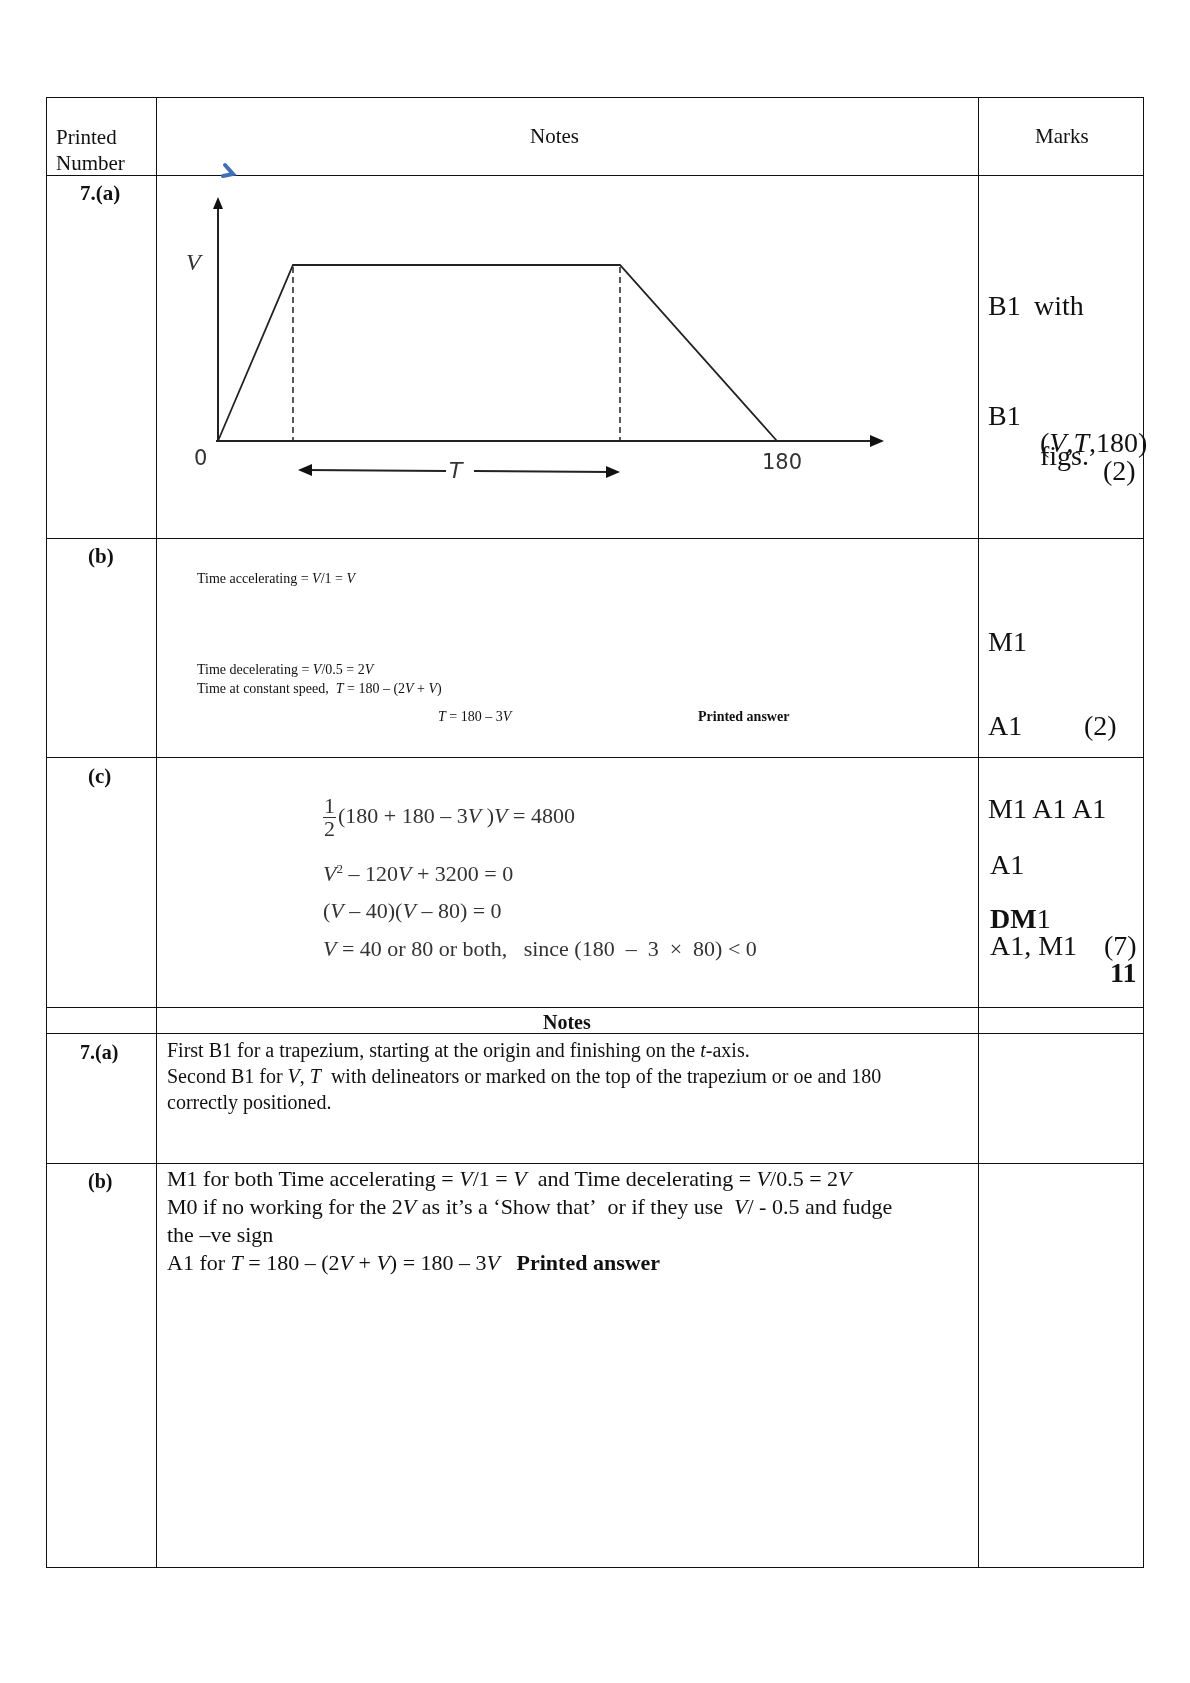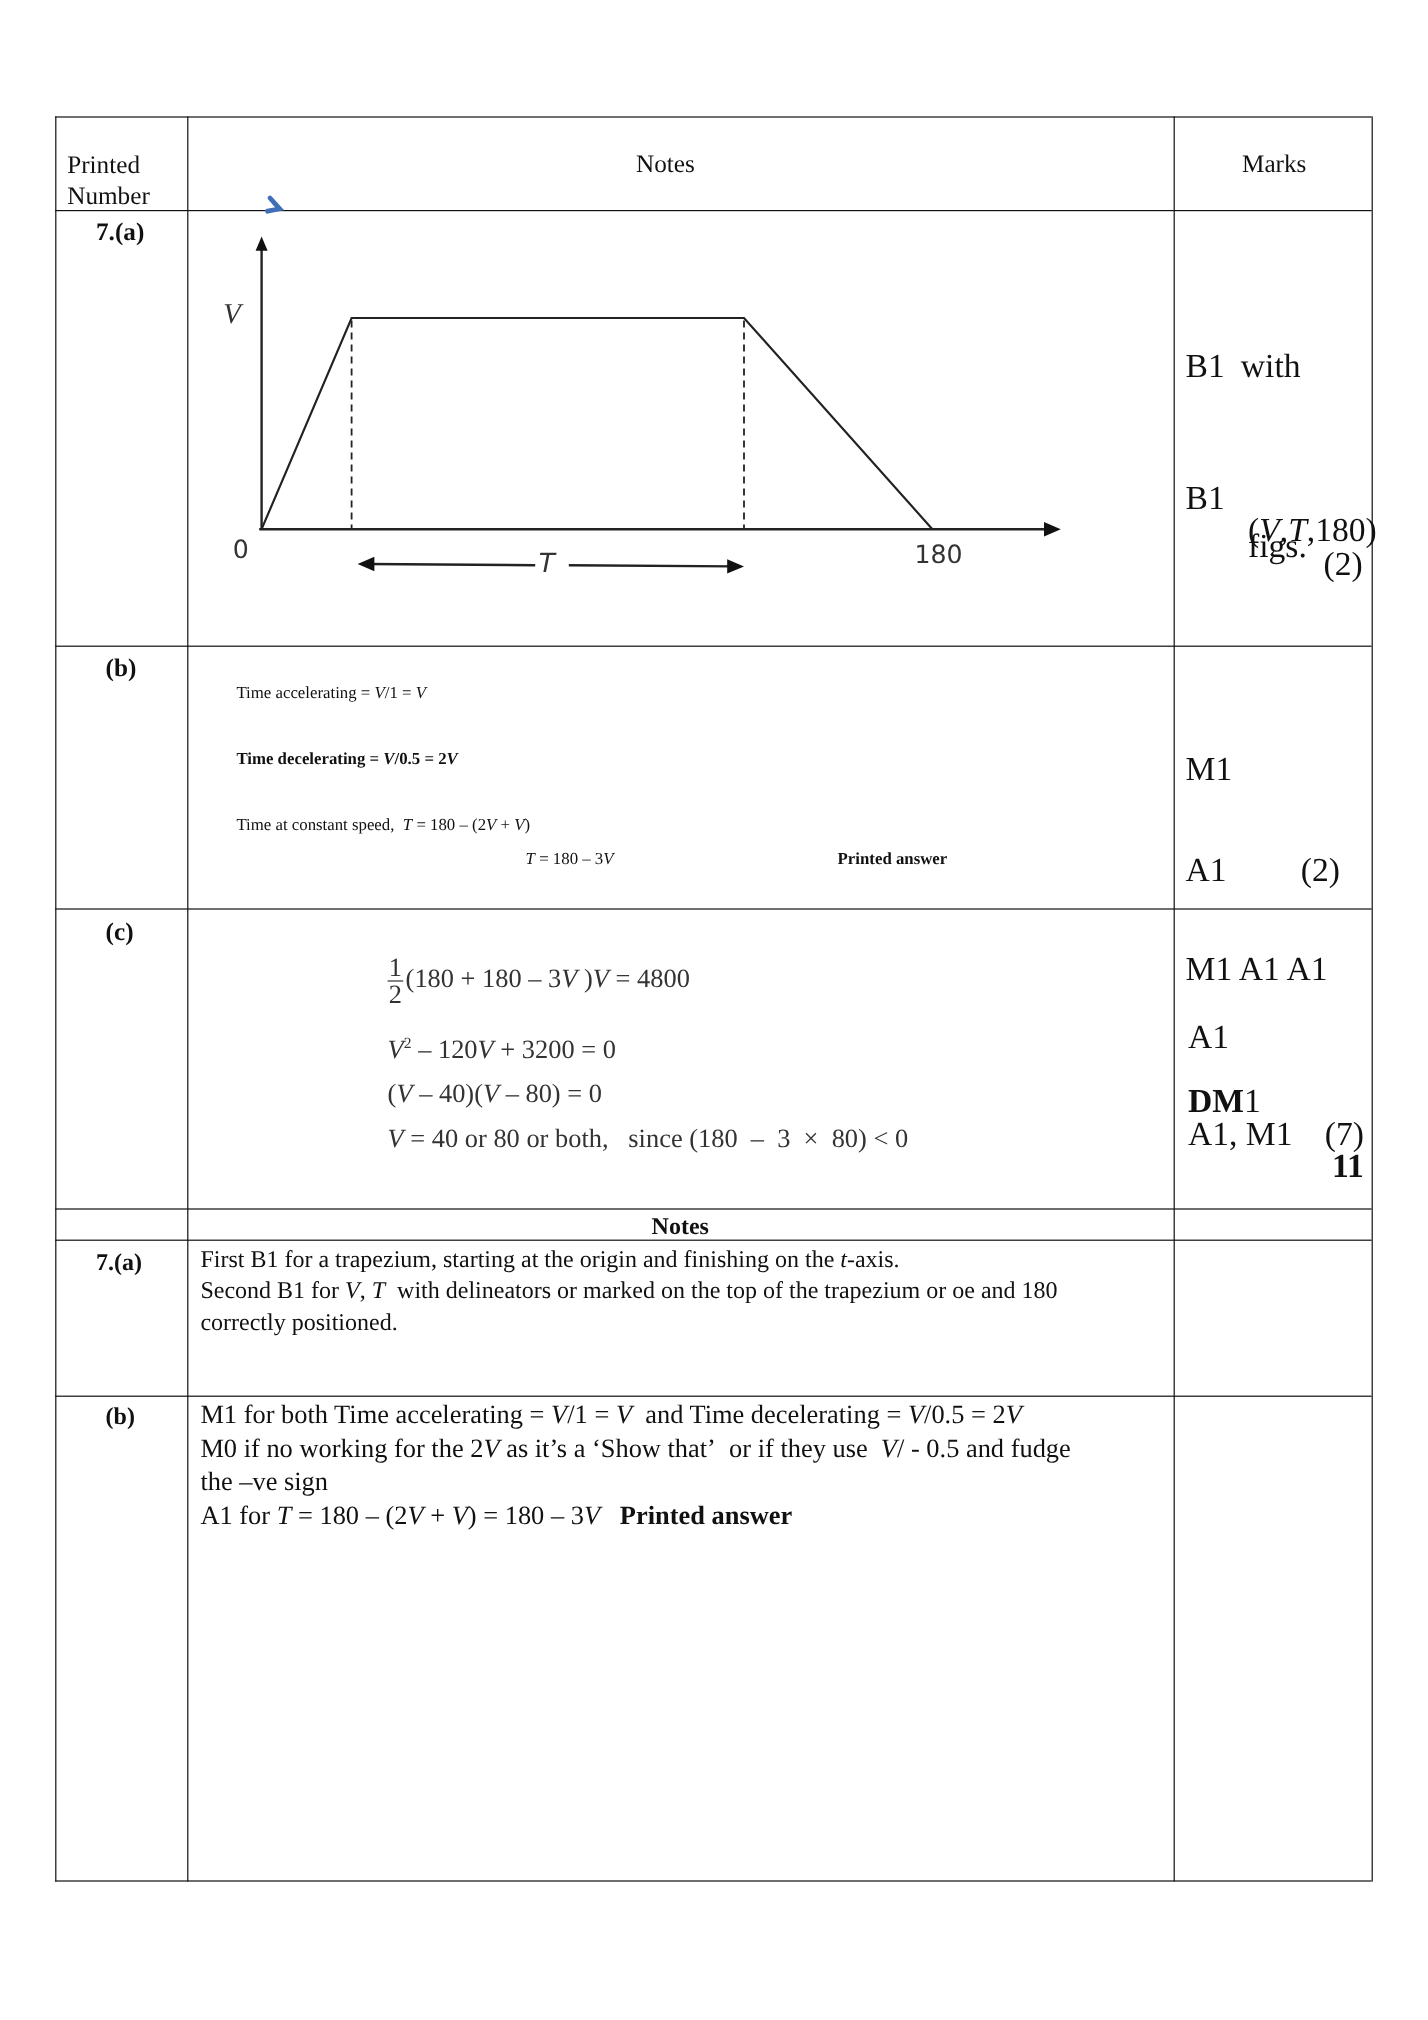--- a/index.html
+++ b/index.html
@@ -76,21 +76,21 @@
 
 <div class="t mk" style="left:988px; top:292px;">B1</div>
 <div class="t mk" style="left:1034px; top:292px;">with</div>
 <div class="t mk" style="left:988px; top:402px;">B1</div>
 <div class="t mk" style="left:1040px; top:402px;margin-top:40px;">figs.</div>
 <div class="t mk" style="left:1040px; top:429px;">(<i>V</i>,<i>T</i>,180)</div>
 <div class="t mk" style="left:1103px; top:457px;">(2)</div>
 
 <div class="t qn" style="left:88px; top:546px;">(b)</div>
 <div class="t body20" style="left:197px; top:572px;">Time accelerating = <i>V</i>/1 = <i>V</i></div>
-<div class="t body20" style="left:197px; top:627px;font-weight:bold;">Time decelerating = <i>V</i>/0.5 = 2<i>V</i></div>
+<div class="t body20" style="left:197px; top:663px;">Time decelerating = <i>V</i>/0.5 = 2<i>V</i></div>
 <div class="t body20" style="left:197px; top:682px;">Time at constant speed,&nbsp; <i>T</i> = 180 – (2<i>V</i> + <i>V</i>)</div>
 <div class="t body20" style="left:438px; top:710px;"><i>T</i> = 180 – 3<i>V</i></div>
 <div class="t body20" style="left:698px; top:710px; font-weight:bold;">Printed answer</div>
 
 <div class="t mk" style="left:988px; top:628px;">M1</div>
 <div class="t mk" style="left:988px; top:712px;">A1</div>
 <div class="t mk" style="left:1084px; top:712px;">(2)</div>
 
 <div class="t qn" style="left:88px; top:766px;">(c)</div>
 <div class="t math" style="left:323px; top:795px;">

